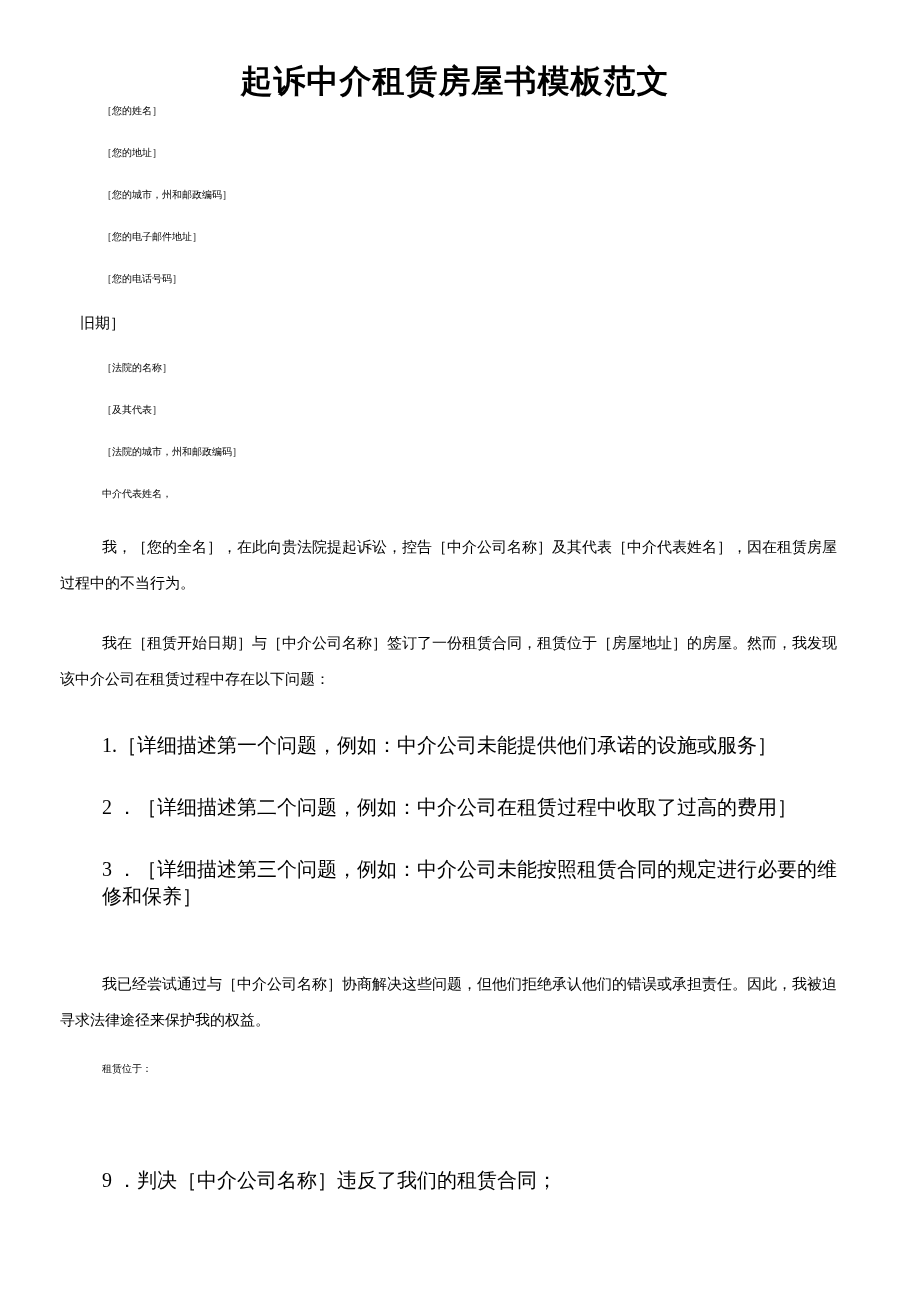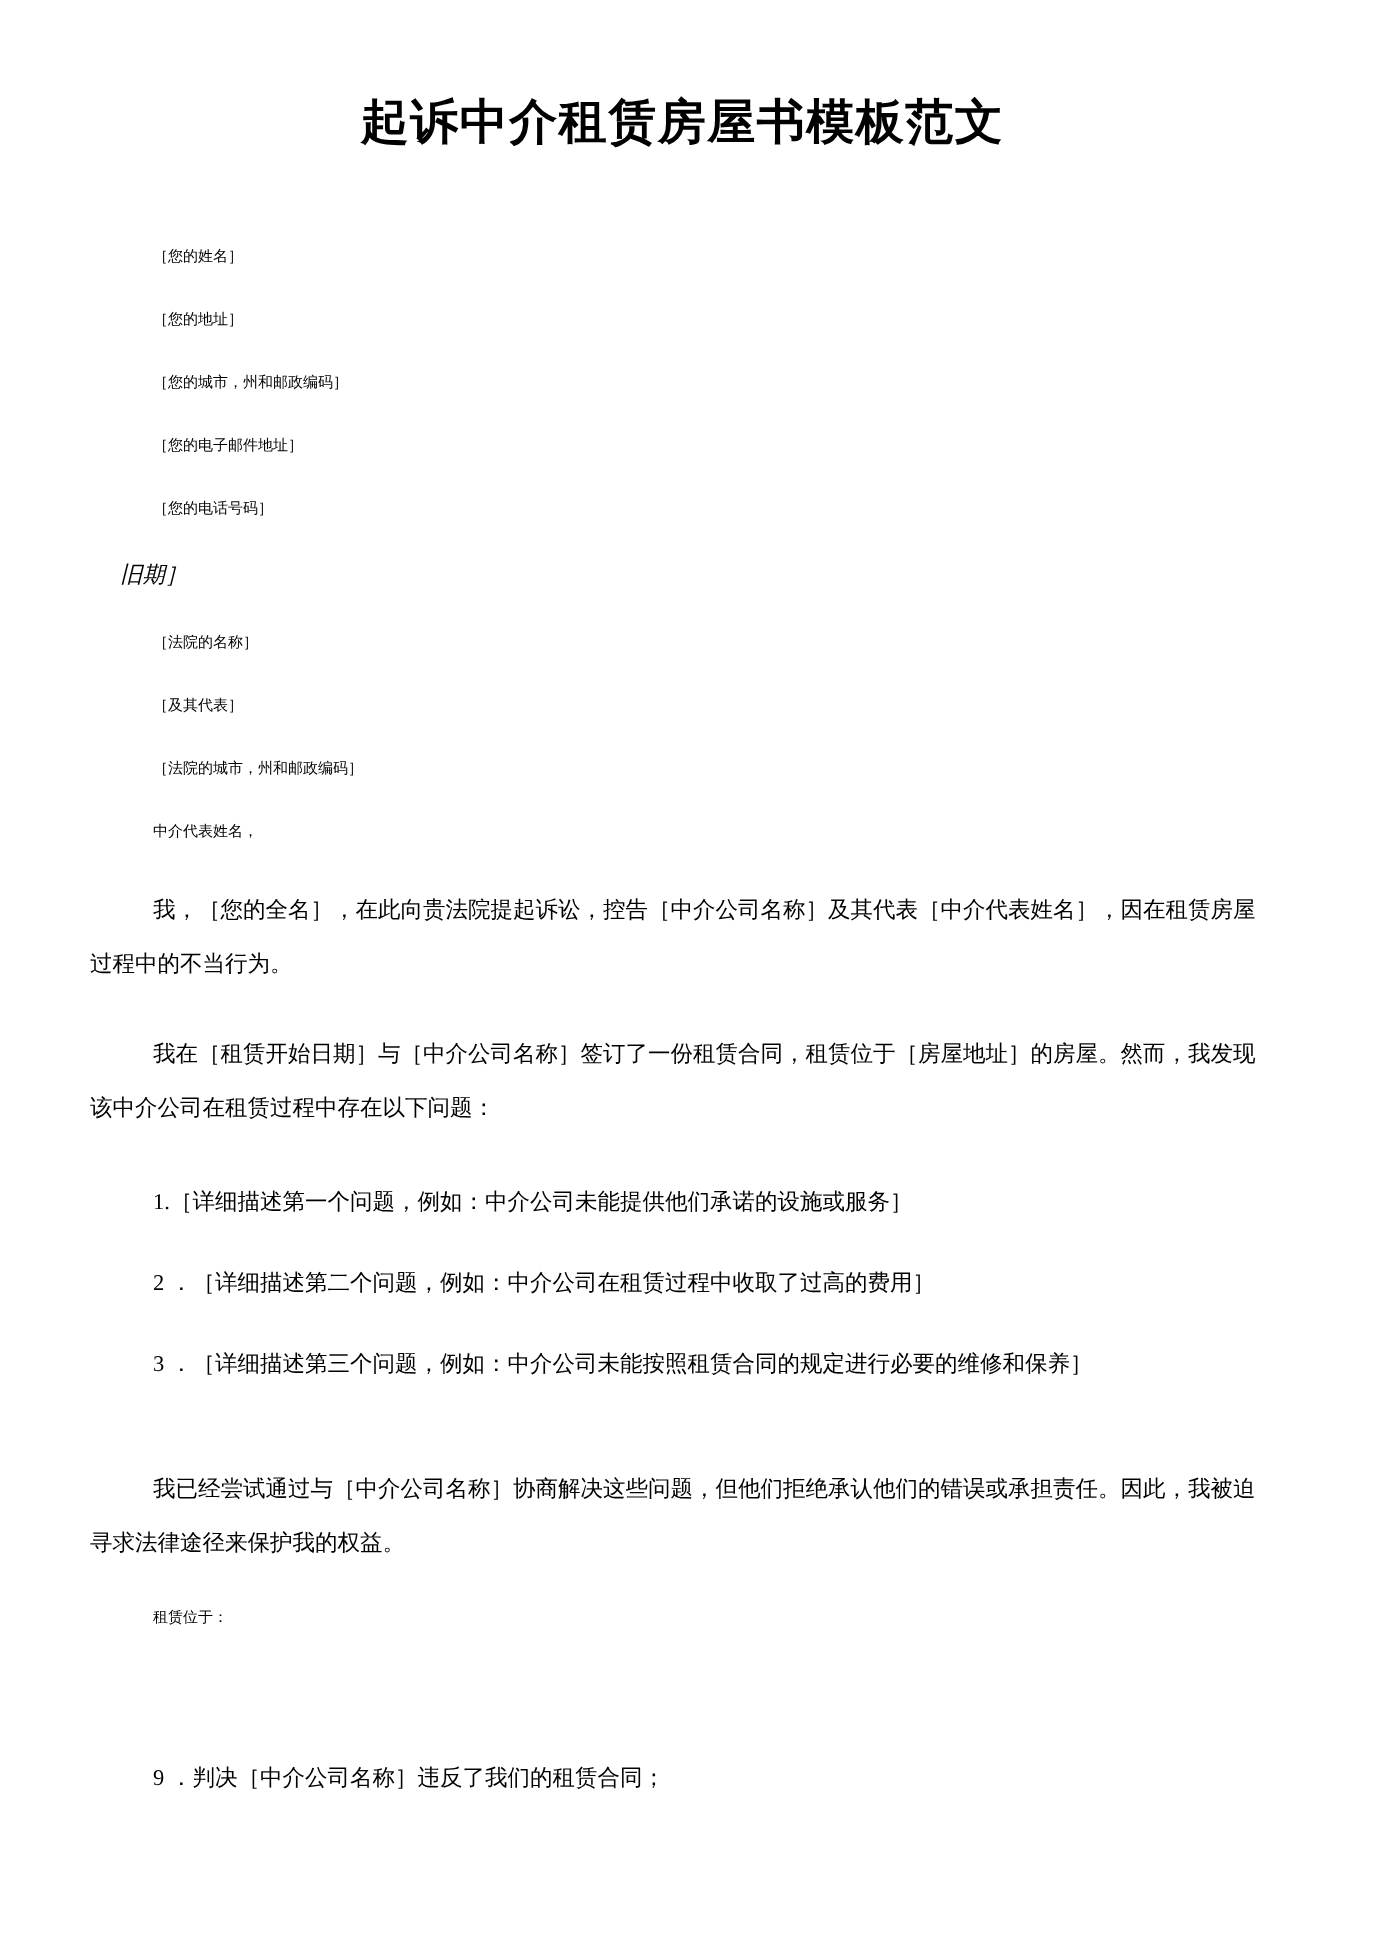--- a/index.html
+++ b/index.html
@@ -12,45 +12,43 @@
       min-height: 1301px;
       background: #ffffff;
       font-family: "SimSun", "宋体", serif;
       color: #000000;
       padding: 60px 70px 60px 60px;
     }
     .title {
       text-align: center;
       font-size: 32px;
       font-weight: bold;
-      margin-bottom: 60px;
       letter-spacing: 1px;
     }
     .field-line {
       font-size: 10px;
       margin-bottom: 28px;
       padding-left: 42px;
     }
     .field-line-flush {
       font-size: 15px;
       margin-bottom: 28px;
       padding-left: 20px;
-      font-style: italic;
     }
     .paragraph {
       font-size: 15px;
       line-height: 2.4;
       margin-bottom: 12px;
       font-family: Liberation Serif, serif;
     }
     .paragraph-block {
       margin-bottom: 24px;
     }
     .list-item {
-      font-size: 15px;
+      font-size: 20px;
       margin-bottom: 28px;
       padding-left: 42px;
       margin-top: 35px;
     }
     .spacer {
       height: 28px;
     }
   </style>
 </head>
 <body>

